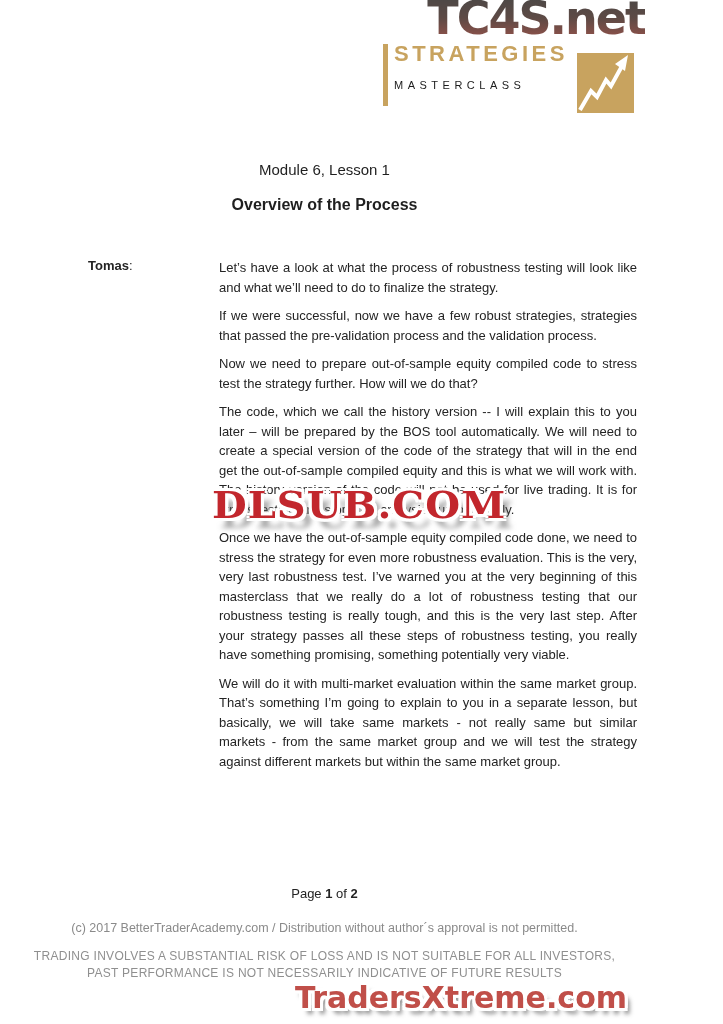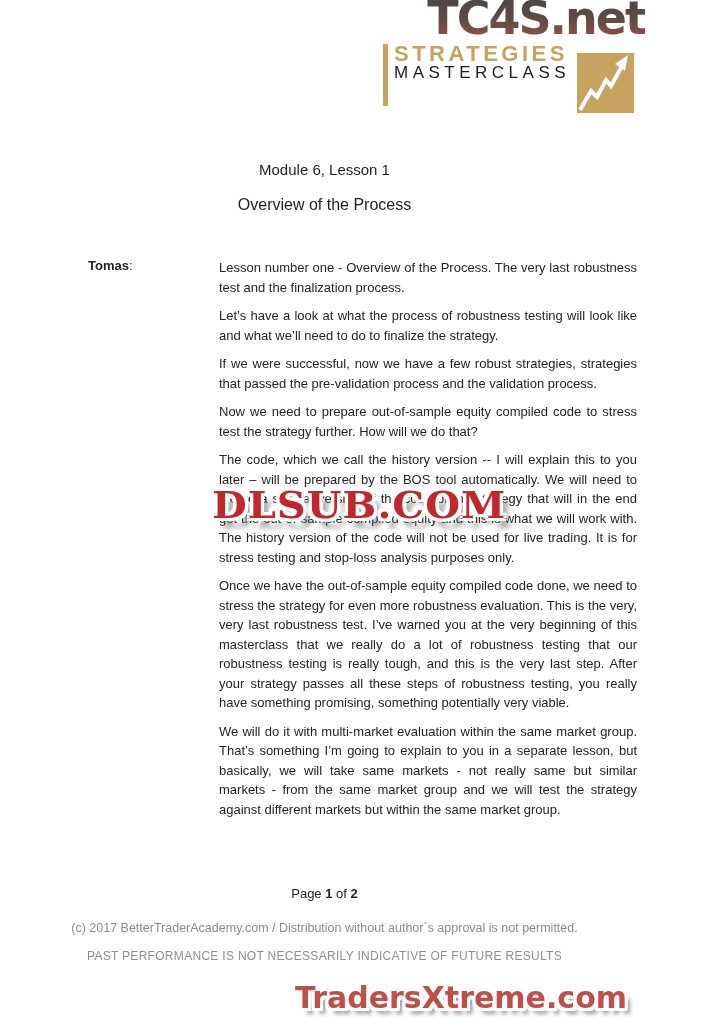--- a/index.html
+++ b/index.html
@@ -18,28 +18,28 @@
     background:linear-gradient(180deg,#4c4846 10%,#5d4a45 50%,#93524a 92%);
     -webkit-background-clip:text; background-clip:text;
     -webkit-text-fill-color:transparent;
   }
 
   
   .logo-bar { position:absolute; left:383px; top:44px; width:5px; height:62px; background:#C8A35F; }
   .logo-text { position:absolute; left:394px; top:42px; }
   .logo-l1 { font-size:23px; font-weight:bold; letter-spacing:2.5px; color:#161616; line-height:24px; }
   .logo-l2 { font-size:22px; font-weight:bold; letter-spacing:3.5px; color:#C8A35F; line-height:21px; margin-top:1px; }
-  .logo-l3 { font-size:17px; font-weight:normal; letter-spacing:4.5px; color:#1c1c1c; line-height:18px; margin-top:0; }
+  .logo-l3 { font-size:11px; font-weight:normal; letter-spacing:4.5px; color:#1c1c1c; line-height:18px; margin-top:12px; }
   .logo-icon { position:absolute; left:577px; top:53px; width:57px; height:60px; }
 
   
   .title1 { position:absolute; top:161px; left:0; right:0; text-align:center;
             font-size:15px; font-weight:normal; color:#1f1f1f; }
   .title2 { position:absolute; top:196px; left:0; right:0; text-align:center;
-            font-size:16px; font-weight:normal; color:#1f1f1f; }
+            font-size:16px; font-weight:bold; color:#1f1f1f; }
 
   
   .transcript { position:absolute; left:88px; top:258px; width:549px; }
   .speaker { position:absolute; left:0; top:0; font-size:13px; color:#242424; }
   .speaker b { font-weight:bold; }
   .paras { margin-left:131px; width:418px; text-align:justify; font-size:13px;
            line-height:19.5px; color:#242424; }
   .paras p { margin:0 0 9px 0; }
 
   
@@ -91,35 +91,35 @@
     <path d="M3 57 L14 38 L20 44 L29 27 L34 33 L45 13" stroke="#ffffff" stroke-width="4" fill="none"></path>
     <path d="M38 11 L51 2 L48 18 Z" fill="#ffffff"></path>
   </svg>
 
   <div class="title1">Module 6, Lesson 1</div>
   <div class="title2">Overview of the Process</div>
 
   <div class="transcript">
     <div class="speaker"><b>Tomas</b><span>:</span></div>
     <div class="paras">
-      <p>Lesson number one - Overview of the Process. The very last robustness test and the finalization process.</p>
       <p>Let’s have a look at what the process of robustness testing will look like and what we’ll need to do to finalize the strategy.</p>
       <p>If we were successful, now we have a few robust strategies, strategies that passed the pre-validation process and the validation process.</p>
       <p>Now we need to prepare out-of-sample equity compiled code to stress test the strategy further. How will we do that?</p>
       <p>The code, which we call the history version -- I will explain this to you later – will be prepared by the BOS tool automatically. We will need to create a special version of the code of the strategy that will in the end get the out-of-sample compiled equity and this is what we will work with. The history version of the code will not be used for live trading. It is for stress testing and stop-loss analysis purposes only.</p>
       <p>Once we have the out-of-sample equity compiled code done, we need to stress the strategy for even more robustness evaluation. This is the very, very last robustness test. I’ve warned you at the very beginning of this masterclass that we really do a lot of robustness testing that our robustness testing is really tough, and this is the very last step. After your strategy passes all these steps of robustness testing, you really have something promising, something potentially very viable.</p>
       <p>We will do it with multi-market evaluation within the same market group. That’s something I’m going to explain to you in a separate lesson, but basically, we will take same markets - not really same but similar markets - from the same market group and we will test the strategy against different markets but within the same market group.</p>
     </div>
   </div>
 
   <div class="wm-dlsub">DLSUB.COM</div>
 
   <div class="pageline"><span>Page </span><span class="b">1</span><span> of </span><span class="b">2</span></div>
 
   <div class="copy">(c) 2017 BetterTraderAcademy.com / Distribution without author´s approval is not permitted.</div>
 
   <div class="disc">
+    <div>TRADING INVOLVES A SUBSTANTIAL RISK OF LOSS AND IS NOT SUITABLE FOR ALL INVESTORS,</div>
     <div>PAST PERFORMANCE IS NOT NECESSARILY INDICATIVE OF FUTURE RESULTS</div>
   </div>
 
   <div class="wm-tx">TradersXtreme.com</div>
 
 </div>
 
 </body></html>

